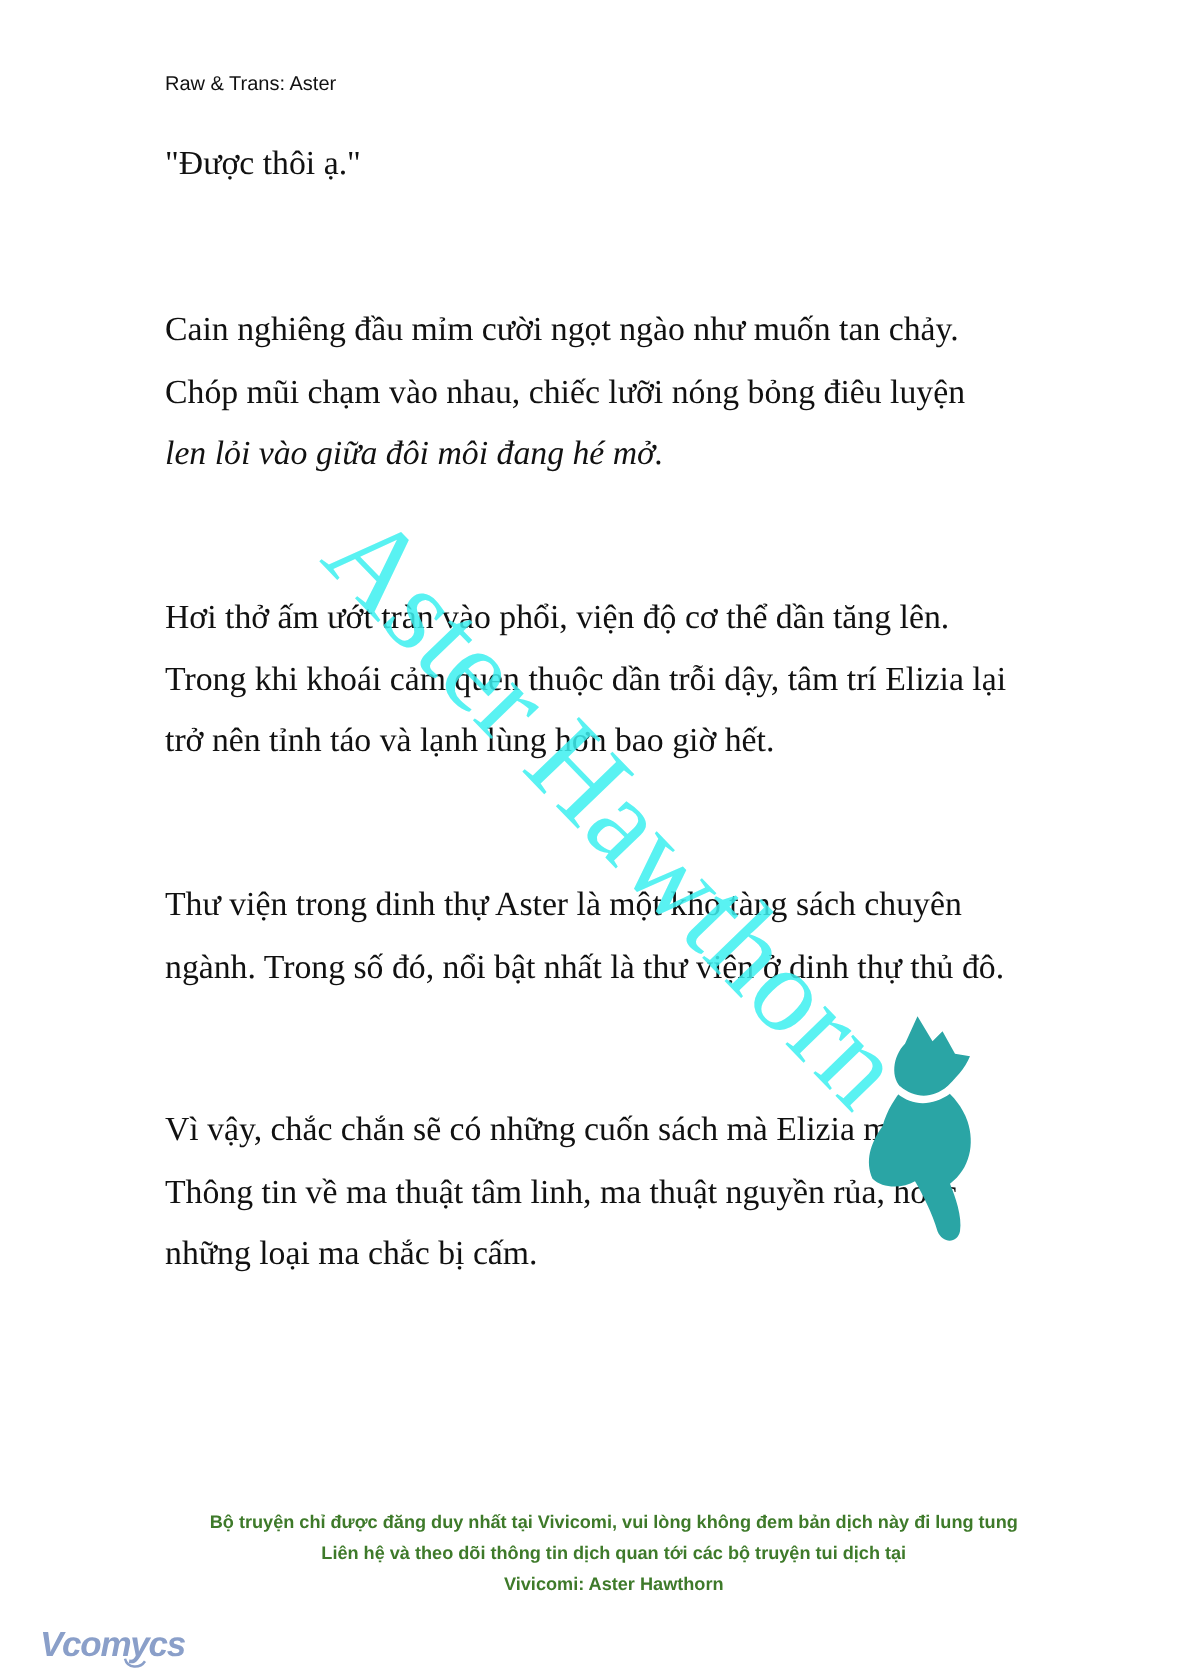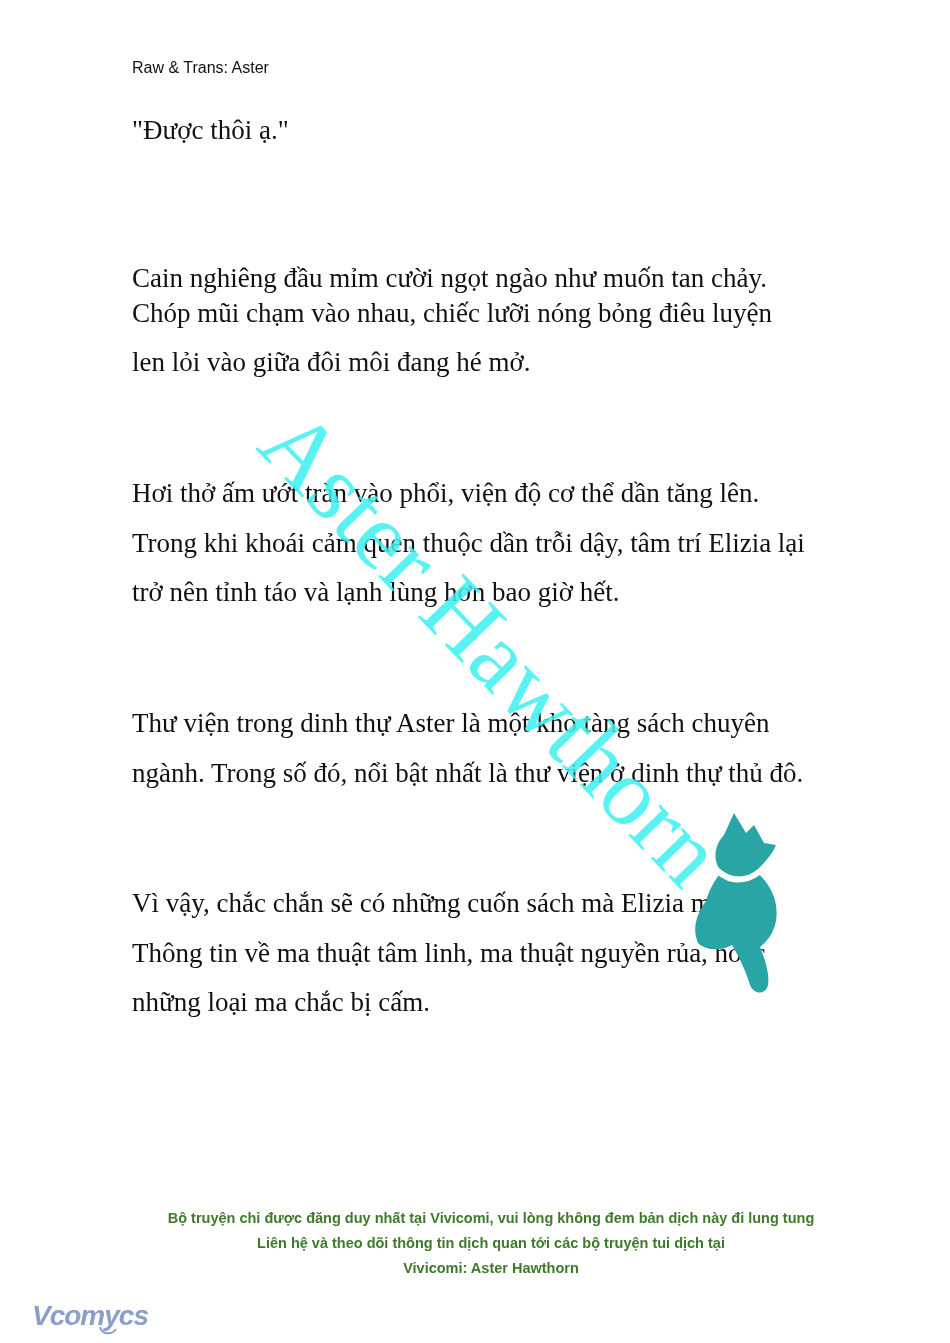--- a/index.html
+++ b/index.html
@@ -88,23 +88,23 @@
   </style>
 </head>
 <body>
 
 <div class="page">
 
   <div class="header">Raw &amp; Trans: Aster</div>
 
   <div>
     <div class="line" style="top: 117px;">"Được thôi ạ."</div>
-    <div class="line" style="top: 250px; margin-top: 15px;">Cain nghiêng đầu mỉm cười ngọt ngào như muốn tan chảy.</div>
+    <div class="line" style="top: 250px;">Cain nghiêng đầu mỉm cười ngọt ngào như muốn tan chảy.</div>
     <div class="line" style="top: 300px;">Chóp mũi chạm vào nhau, chiếc lưỡi nóng bỏng điêu luyện</div>
-    <div class="line" style="top: 349px;">len lỏi vào giữa đôi môi đang hé mở.</div>
+    <div class="line" style="top: 349px; font-style: italic;">len lỏi vào giữa đôi môi đang hé mở.</div>
     <div class="line" style="top: 480px;">Hơi thở ấm ướt tràn vào phổi, viện độ cơ thể dần tăng lên.</div>
     <div class="line" style="top: 530px;">Trong khi khoái cảm quen thuộc dần trỗi dậy, tâm trí Elizia lại</div>
     <div class="line" style="top: 579px;">trở nên tỉnh táo và lạnh lùng hơn bao giờ hết.</div>
     <div class="line" style="top: 710px;">Thư viện trong dinh thự Aster là một kho tàng sách chuyên</div>
     <div class="line" style="top: 760px;">ngành. Trong số đó, nổi bật nhất là thư viện ở dinh thự thủ đô.</div>
     <div class="line" style="top: 890px;">Vì vậy, chắc chắn sẽ có những cuốn sách mà Elizia muốn.</div>
     <div class="line" style="top: 940px;">Thông tin về ma thuật tâm linh, ma thuật nguyền rủa, hoặc</div>
     <div class="line" style="top: 989px;">những loại ma chắc bị cấm.</div>
   </div>
 

